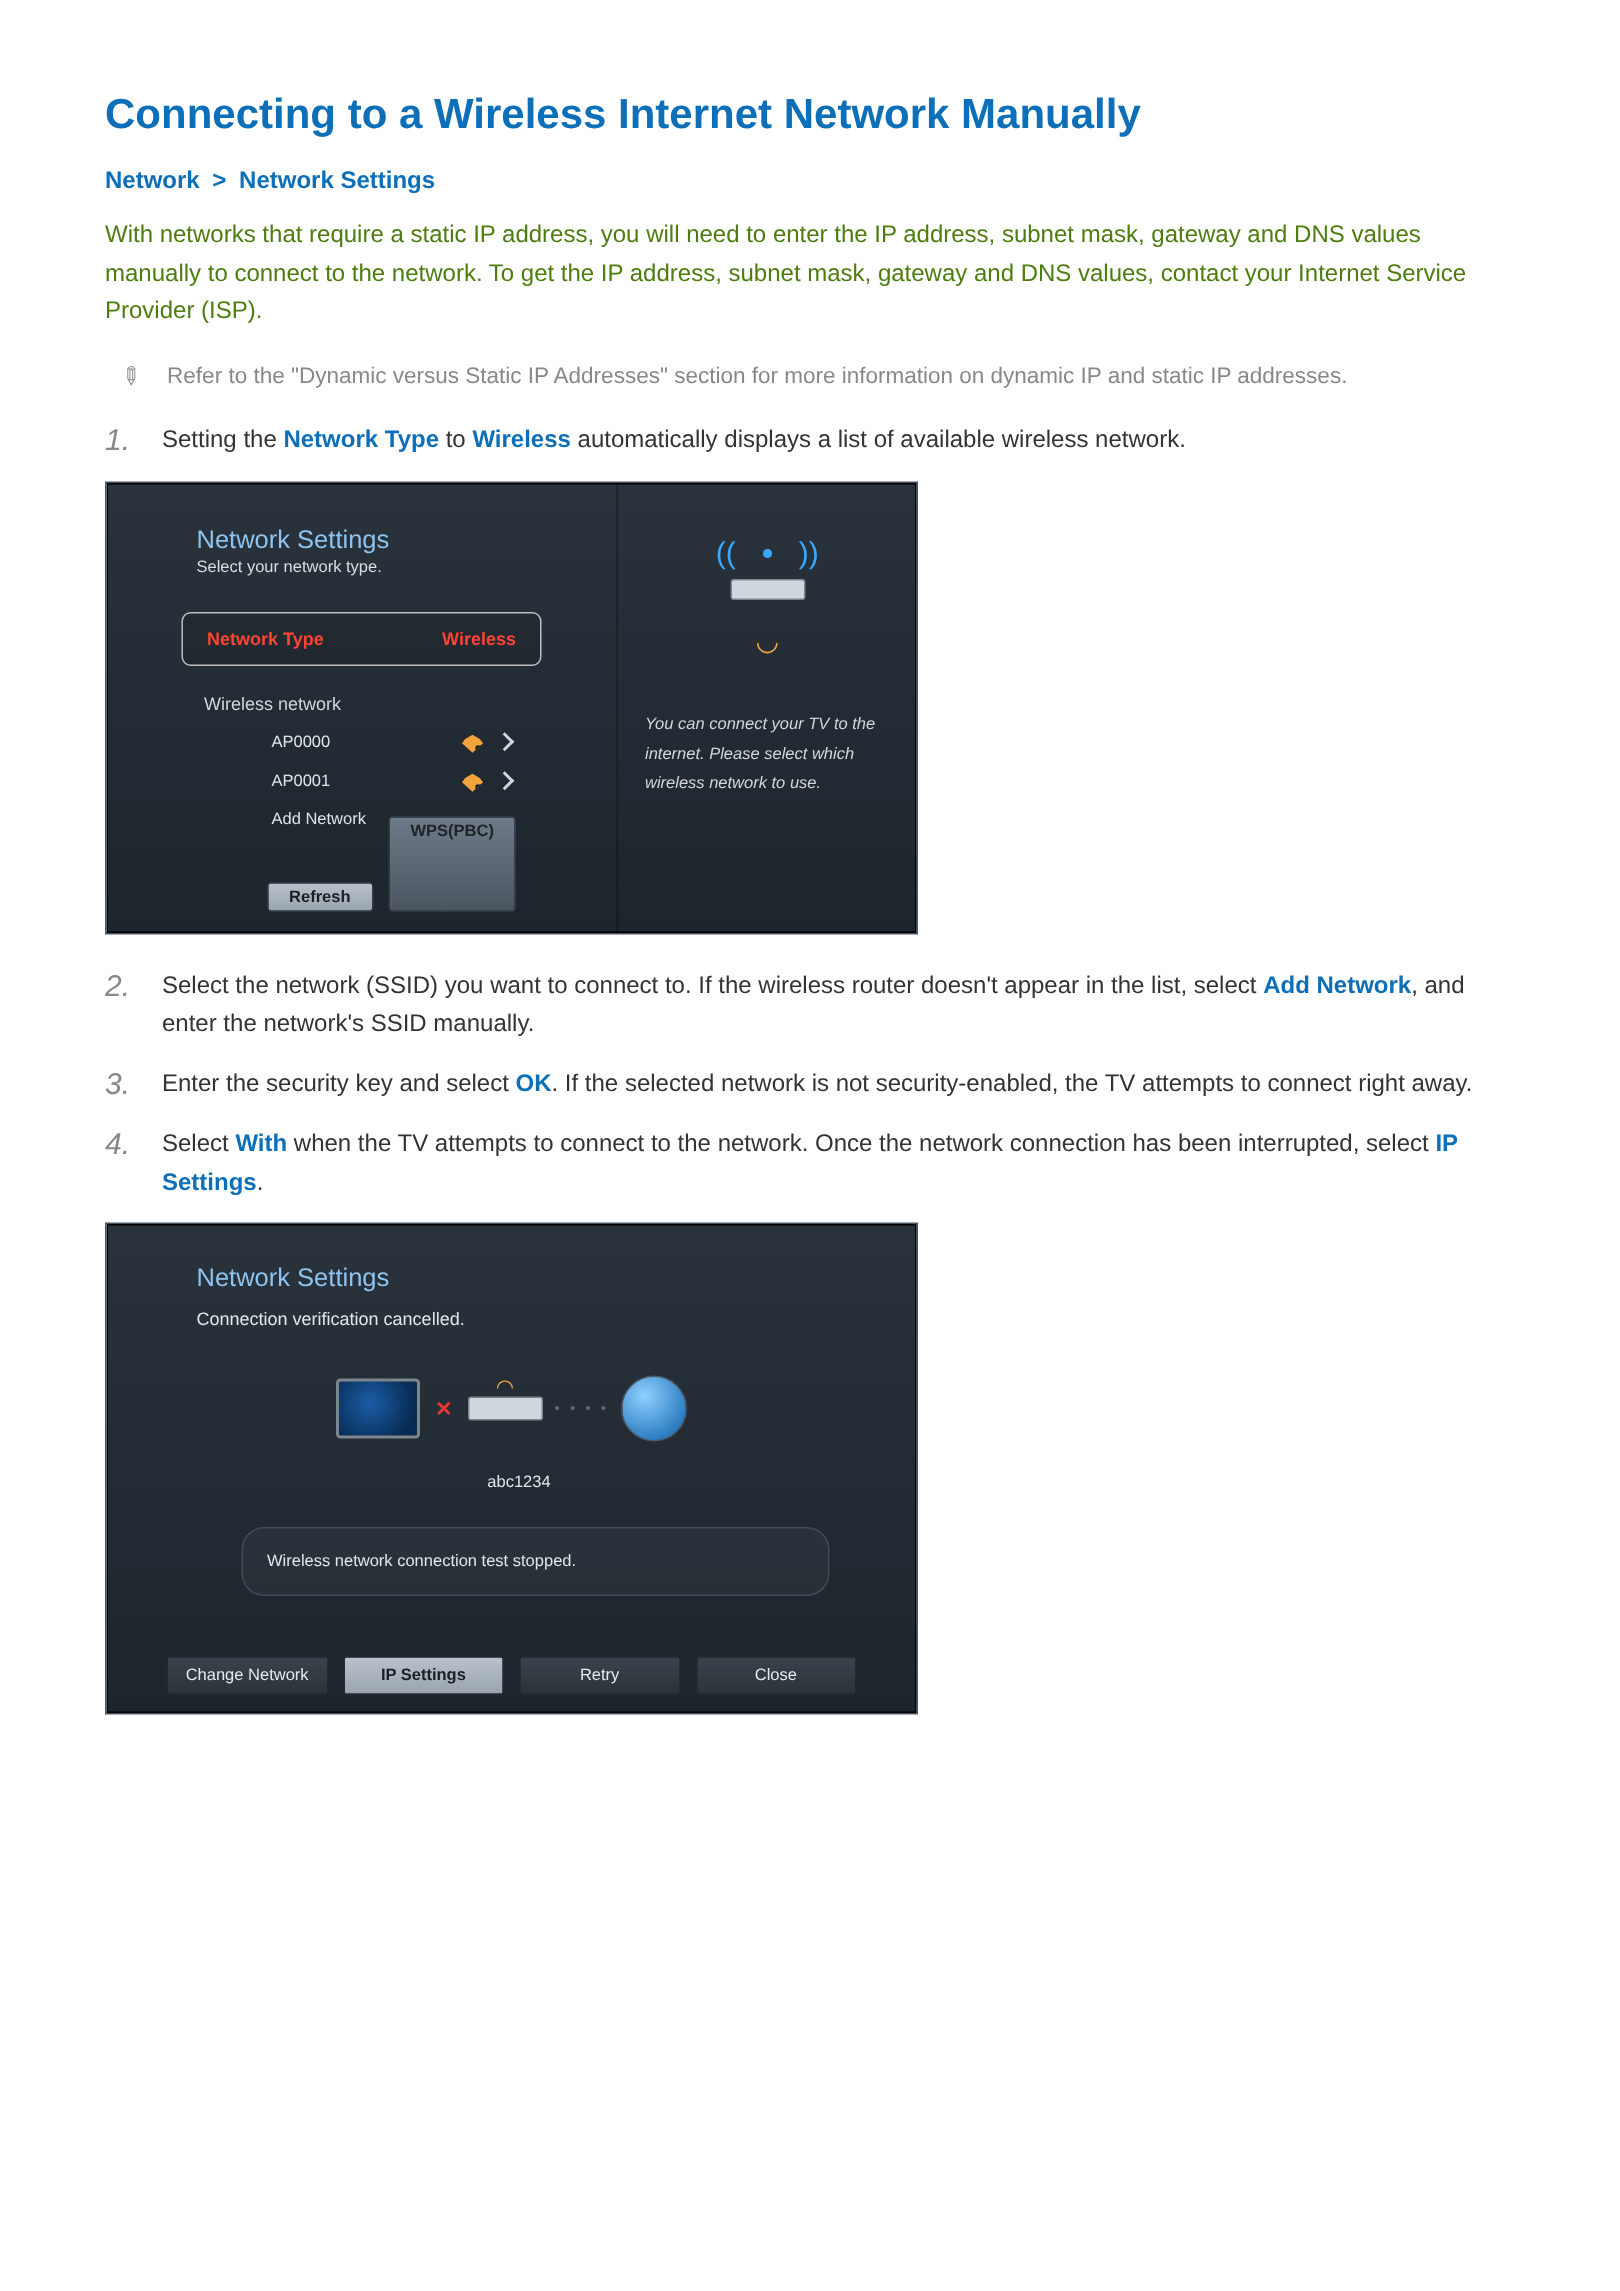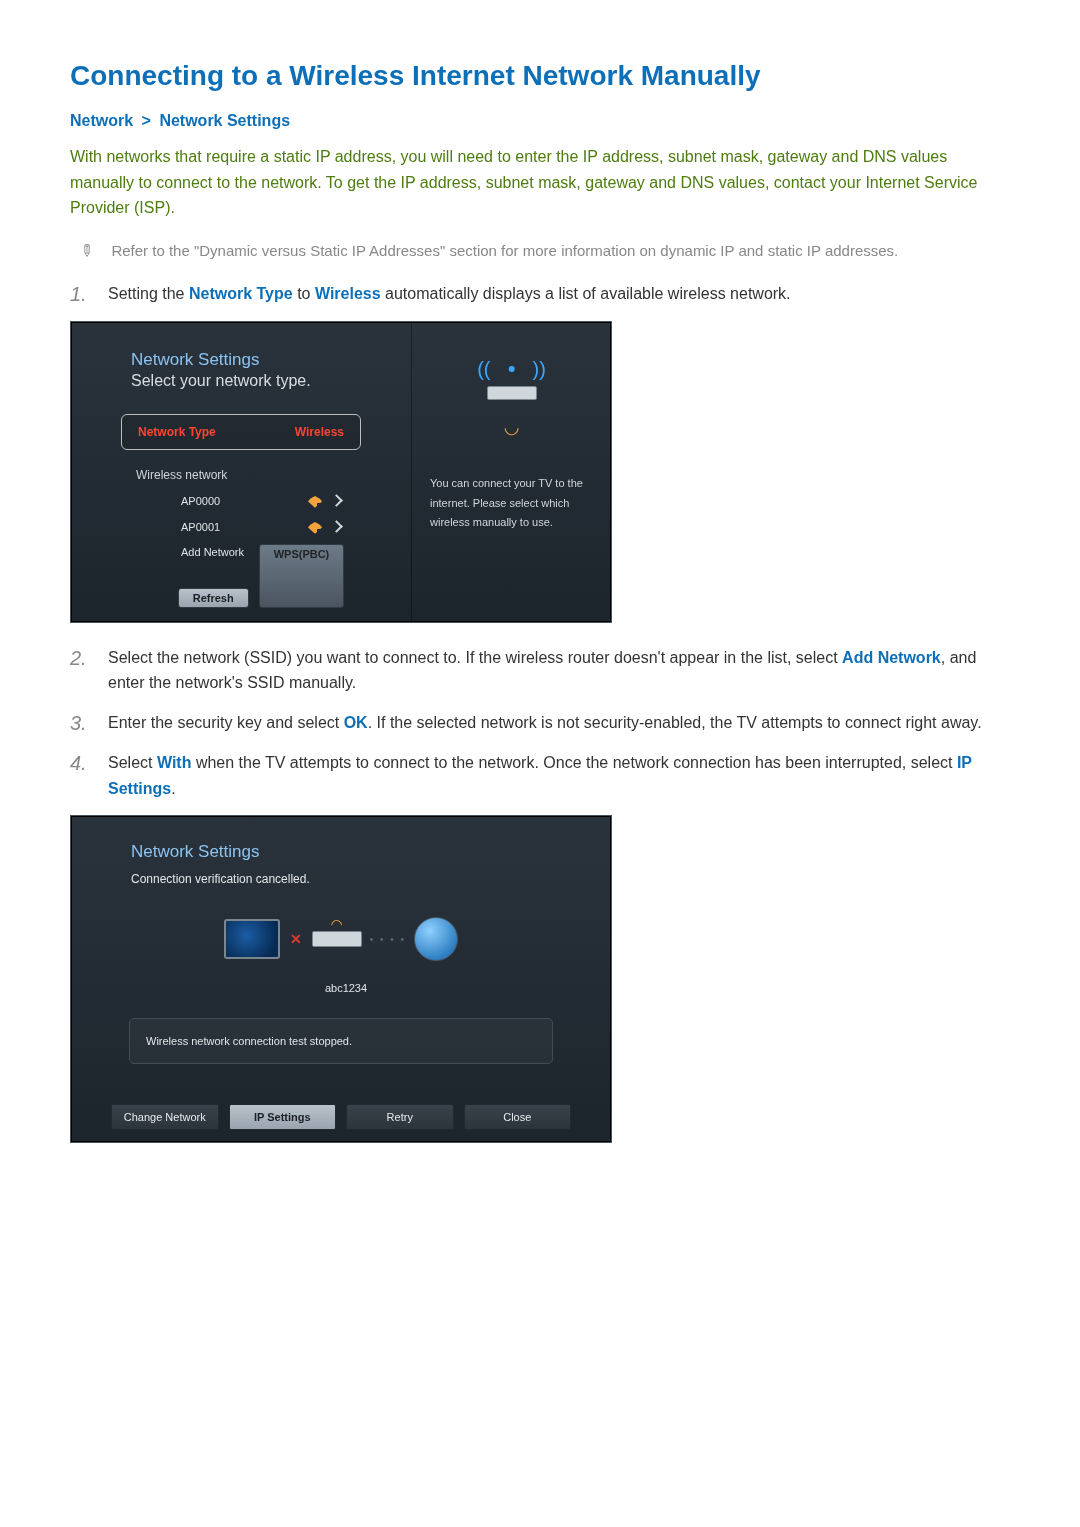--- a/index.html
+++ b/index.html
@@ -111,21 +111,21 @@
     align-items: center;
     justify-content: flex-start;
   }
   .tv-title {
     color: #8cc3f0;
     font-size: 17px;
     padding: 0 0 0 60px;
   }
   .tv-sub {
     color: #d7dde3;
-    font-size: 16px;
+    font-size: 11px;
     padding: 2px 0 14px 60px;
   }
   .row-selector {
     margin: 10px 40px 0 50px;
     padding: 10px 16px;
     border: 1px solid #bdbdbd;
     border-radius: 6px;
     display: flex;
     justify-content: space-between;
     align-items: center;
@@ -207,20 +207,21 @@
     position:absolute; top: 58px; left: 50%; transform: translateX(-50%);
     color:#f2a33c; font-size:18px;
   }
   .right-text {
     margin-top: 26px;
     font-size: 11px;
     color: #d0d6db;
     line-height: 1.8;
     text-align: left;
     width: 100%;
+    font-style: italic;
   }
 
   
   .tv2 { height: 300px; position: relative; padding: 26px 0 0 0; }
   .tv2 .tv-title { padding-left: 60px; }
   .tv2 .status-text {
     padding: 10px 0 18px 60px;
     font-size: 12px;
     color: #e2e6ea;
   }
@@ -237,24 +238,24 @@
   .tv-square {
     width: 52px; height: 36px; background: radial-gradient(circle at 40% 40%, #1b5da5 0%, #072a52 80%); border:2px solid #7c868f; border-radius:3px;
   }
   .x-red { color:#e23a2e; font-weight:900; margin:0 2px; font-size:14px; }
   .router2 { width:48px; height:14px; background:#cfd6dc; border:1px solid #7c868f; border-radius:2px; position:relative; }
   .router2 .wifi-top { position:absolute; top:-16px; left:50%; transform:translateX(-50%); color:#f2a33c; font-size:14px; }
   .dots { color:#5f6a74; letter-spacing:2px; font-size:10px; }
   .globe { width:42px; height:42px; border-radius:50%; background: radial-gradient(circle at 35% 30%, #8fd0ff 0%, #2a7bbf 75%); border:1px solid #4b5a67; }
   .router-name { text-align:center; font-size:11px; color:#dfe4e8; margin-top:-2px;padding-left:10px; }
   .stopped-box {
-    margin: 24px 58px 0 58px;
+    margin: 24px 58px 0 90px;
     background: rgba(255,255,255,.04);
     border: 1px solid #434c55;
-    border-radius: 5px;
+    border-radius: 15px;
     padding: 16px 16px;
     font-size: 11px;
     color: #e2e6ea;
   }
   .tv2 .bottom-row {
     position:absolute;
     left:0; right:0; bottom:12px;
     display:flex;
     gap:10px;
     justify-content:center;
@@ -352,21 +353,21 @@
           <span>((</span>
             <span style="width:6px;height:6px;background:#3aa7ff;border-radius:50%"></span>
             <span>))</span>
         </div>
         <div class="router"></div>
         <div class="tv-small">◡</div>
       </div>
       <div class="right-text">
         <div>You can connect your TV to the</div>
         <div>internet. Please select which</div>
-        <div>wireless manually to use.</div>
+        <div>wireless network to use.</div>
       </div>
     </div>
   </div>
 
   <ol class="steps">
 
     <li>
       <span class="num">2.</span>
       <span class="step-body">
         <span>Select the network (SSID) you want to connect to. If the wireless router doesn't appear in the list, select </span><span class="kw">Add Network</span><span>, and enter the network's SSID manually.</span>

